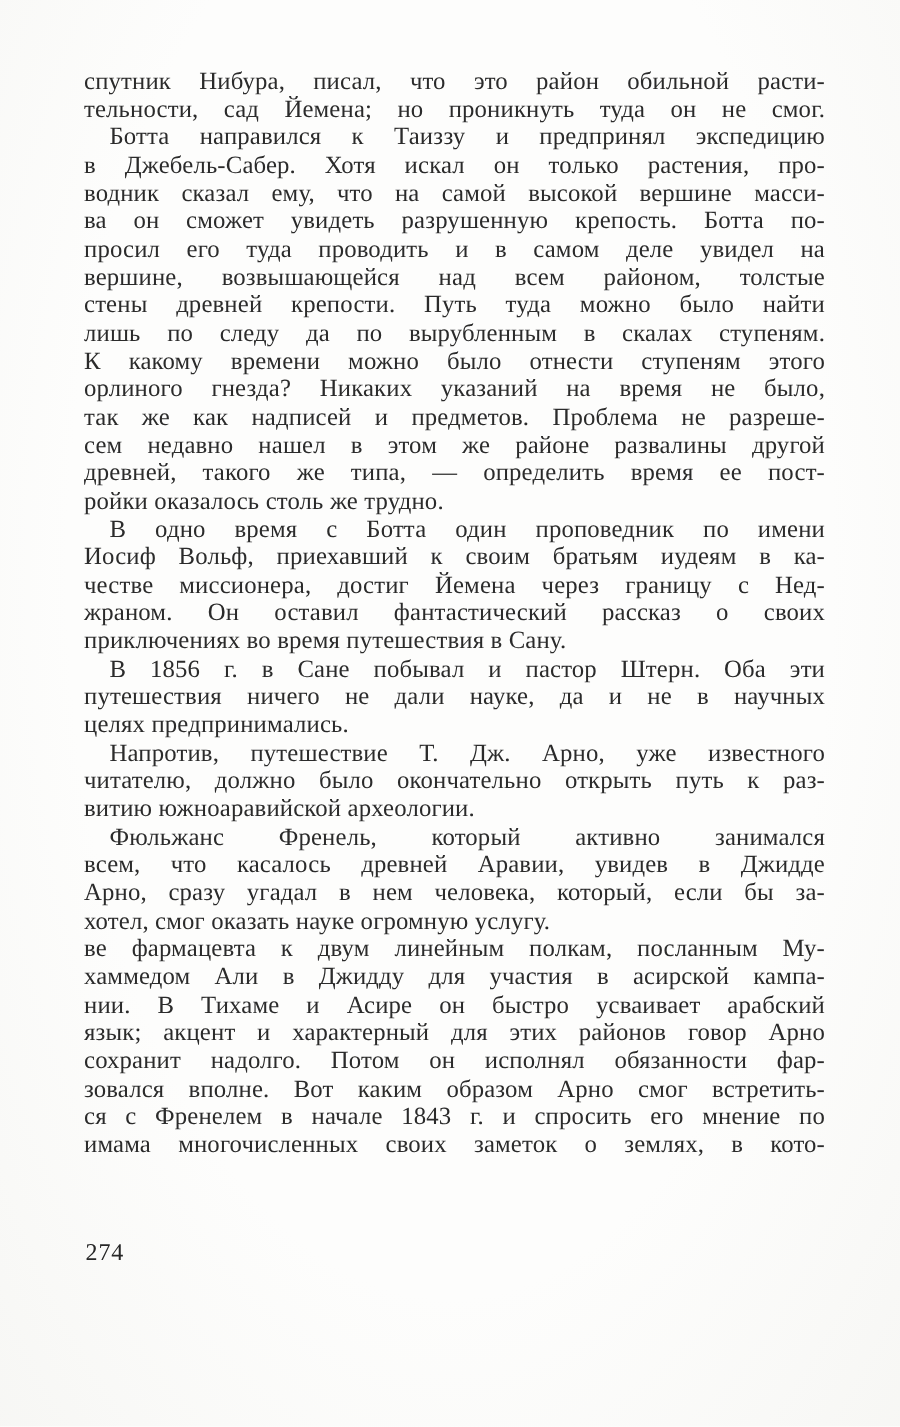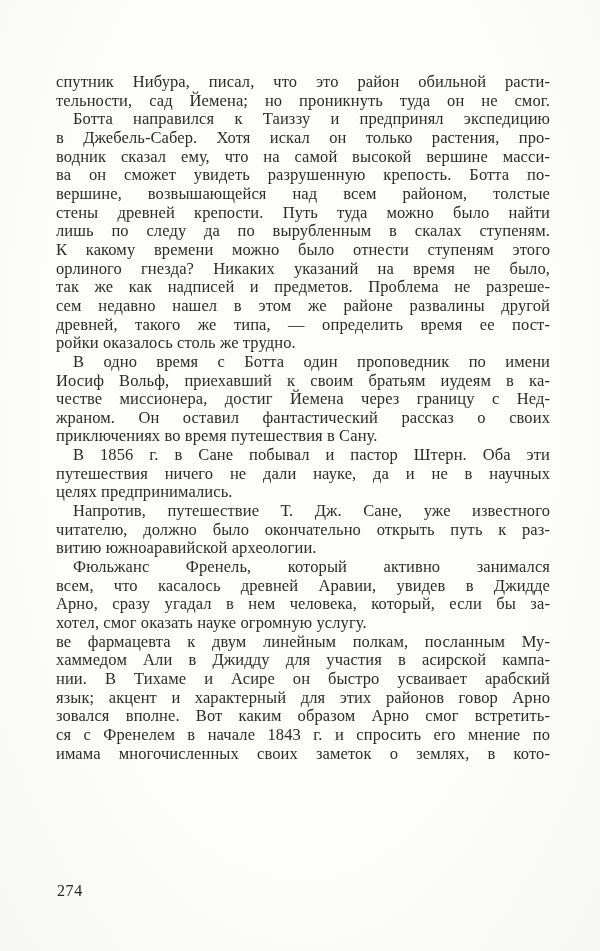--- a/index.html
+++ b/index.html
@@ -21,57 +21,57 @@
     color: #2b2b2b;
   }
   .text-block {
     position: absolute;
     left: 56px;
     top: 45px;
     width: 494px;
     font-size: 16.5px;
     line-height: 18.65px;
     letter-spacing: 0.1px;
-    margin-top: 28px;
   }
   .paragraph { margin: 0; padding: 0; }
   .line {
     text-align: justify;
     text-align-last: justify;
     -moz-text-align-last: justify;
     white-space: normal;
   }
   .line.indent { padding-left: 17px; }
   .line.last {
     text-align-last: left;
     -moz-text-align-last: left;
   }
   .page-number {
     position: absolute;
     left: 57px;
-    top: 882px;
+    top: 827px;
     font-size: 16px;
     letter-spacing: 0.6px;
     color: #262626;
   }
 </style>
 </head>
 <body>
 
 <div class="scan-page">
   <div class="text-block" id="text-block">
       <div class="paragraph">
         <div class="line">спутник Нибура, писал, что это район обильной расти-</div>
         <div class="line">тельности, сад Йемена; но проникнуть туда он не смог.</div>
       </div>
       <div class="paragraph">
         <div class="line indent">Ботта направился к Таиззу и предпринял экспедицию</div>
         <div class="line">в Джебель-Сабер. Хотя искал он только растения, про-</div>
         <div class="line">водник сказал ему, что на самой высокой вершине масси-</div>
         <div class="line">ва он сможет увидеть разрушенную крепость. Ботта по-</div>
+        <div class="line">просил его туда проводить и в самом деле увидел на</div>
         <div class="line">вершине, возвышающейся над всем районом, толстые</div>
         <div class="line">стены древней крепости. Путь туда можно было найти</div>
         <div class="line">лишь по следу да по вырубленным в скалах ступеням.</div>
         <div class="line">К какому времени можно было отнести ступеням этого</div>
         <div class="line">орлиного гнезда? Никаких указаний на время не было,</div>
         <div class="line">так же как надписей и предметов. Проблема не разреше-</div>
         <div class="line">сем недавно нашел в этом же районе развалины другой</div>
         <div class="line">древней, такого же типа, — определить время ее пост-</div>
         <div class="line last">ройки оказалось столь же трудно.</div>
       </div>
@@ -81,34 +81,35 @@
         <div class="line">честве миссионера, достиг Йемена через границу с Нед-</div>
         <div class="line">жраном. Он оставил фантастический рассказ о своих</div>
         <div class="line last">приключениях во время путешествия в Сану.</div>
       </div>
       <div class="paragraph">
         <div class="line indent">В 1856 г. в Сане побывал и пастор Штерн. Оба эти</div>
         <div class="line">путешествия ничего не дали науке, да и не в научных</div>
         <div class="line last">целях предпринимались.</div>
       </div>
       <div class="paragraph">
-        <div class="line indent">Напротив, путешествие Т. Дж. Сане, уже известного</div>
+        <div class="line indent">Напротив, путешествие Т. Дж. Арно, уже известного</div>
         <div class="line">читателю, должно было окончательно открыть путь к раз-</div>
         <div class="line last">витию южноаравийской археологии.</div>
       </div>
       <div class="paragraph">
         <div class="line indent">Фюльжанс Френель, который активно занимался</div>
         <div class="line">всем, что касалось древней Аравии, увидев в Джидде</div>
         <div class="line">Арно, сразу угадал в нем человека, который, если бы за-</div>
         <div class="line last">хотел, смог оказать науке огромную услугу.</div>
       </div>
       <div class="paragraph">
         <div class="line">ве фармацевта к двум линейным полкам, посланным Му-</div>
         <div class="line">хаммедом Али в Джидду для участия в асирской кампа-</div>
         <div class="line">нии. В Тихаме и Асире он быстро усваивает арабский</div>
         <div class="line">язык; акцент и характерный для этих районов говор Арно</div>
+        <div class="line">сохранит надолго. Потом он исполнял обязанности фар-</div>
         <div class="line">зовался вполне. Вот каким образом Арно смог встретить-</div>
         <div class="line">ся с Френелем в начале 1843 г. и спросить его мнение по</div>
         <div class="line">имама многочисленных своих заметок о землях, в кото-</div>
       </div>
     </div>
   <div class="page-number">274</div>
 </div>
 
 </body></html>

